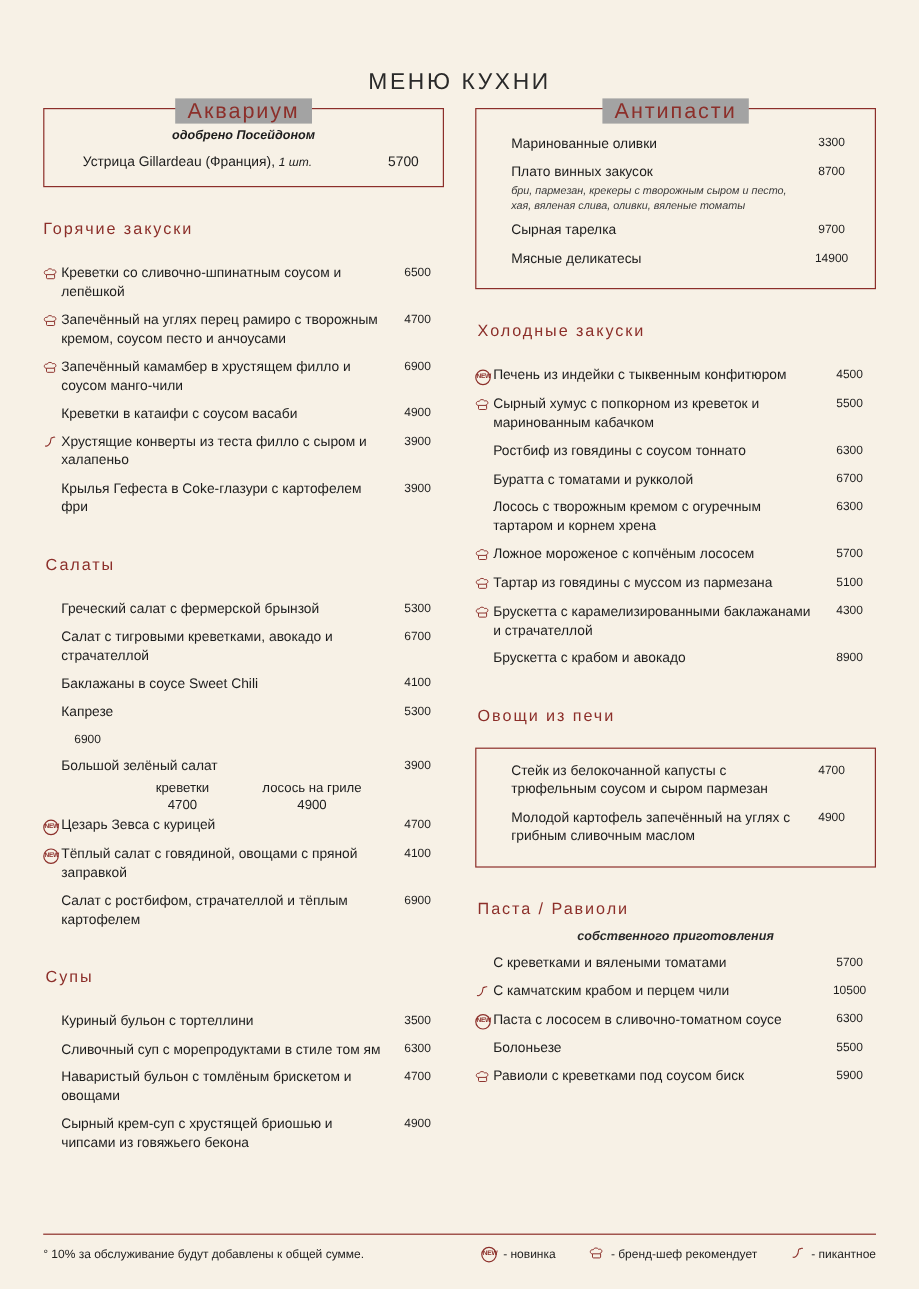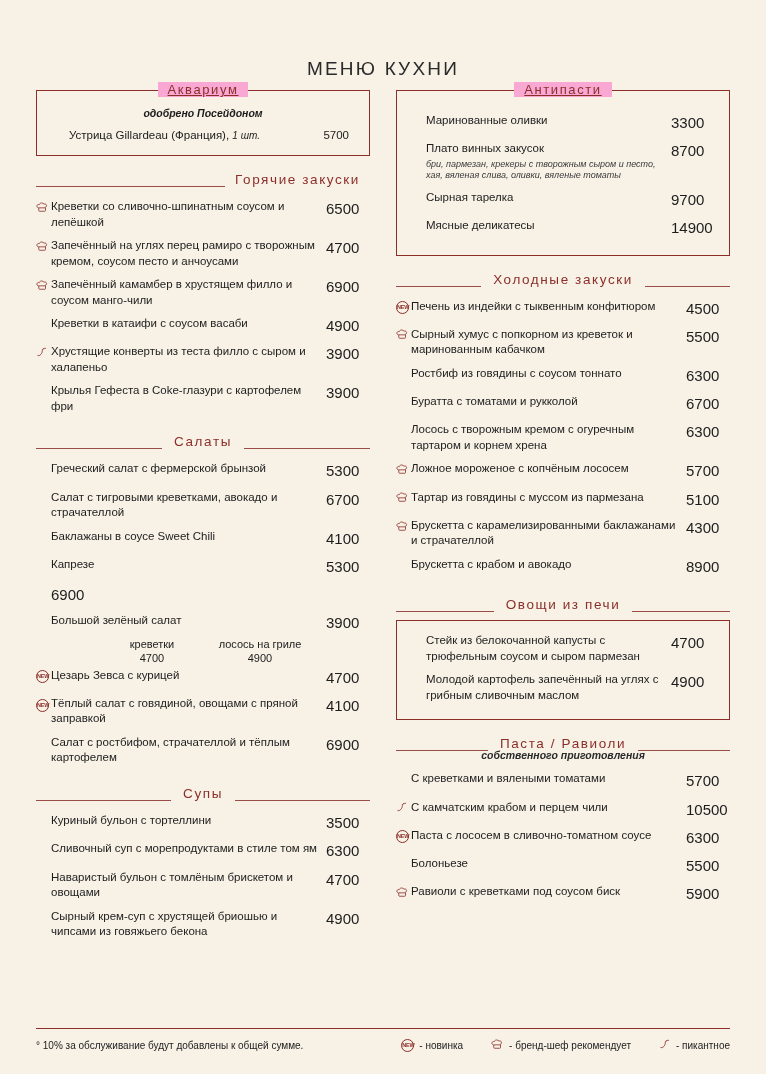--- a/index.html
+++ b/index.html
@@ -37,23 +37,24 @@
     display: flex;
     gap: 26px;
   }
   .col { width: 340px; }
   .col.left { width: 335px; }
   .col.right { width: 335px; }
 
   
   .sec-head {
     display: flex;
-    align-items: flex-end;
+    align-items: flex-start;
     gap: 10px;
     margin: 16px 0 8px 0;
+    flex-direction: column;
   }
   .sec-head .line {
     flex: 1 1 auto;
     height: 1px;
     background: #8c2f2a;
     opacity: .85;
   }
   .sec-head .txt {
     font-size: 13.5px;
     letter-spacing: 1.6px;
@@ -78,26 +79,25 @@
   }
   .boxed .box-title-wrap {
     position: absolute;
     top: -9px;
     left: 0;
     right: 0;
     display: flex;
     justify-content: center;
   }
   .boxed .box-title {
-    background: #f9a8d4;
+    background: #a3a3a3;
     padding: 0 10px;
-    font-size: 13px;
+    font-size: 18px;
     letter-spacing: 1.6px;
     color: #8c2f2a;
-    text-decoration: underline;
   }
   .boxed .box-sub {
     text-align: center;
     font-size: 10.5px;
     font-style: italic;
     font-weight: bold;
     margin: 6px 0 8px 0;
   }
 
   
@@ -124,23 +124,23 @@
   .item .name .desc {
     display: block;
     font-size: 9px;
     font-style: italic;
     color: #3a3a3a;
     line-height: 1.3;
     margin-top: 2px;
   }
   .item .price {
     flex: 0 0 auto;
-    text-align: left;
+    text-align: center;
     min-width: 44px;
-    font-size: 15px;
+    font-size: 10px;
     color: #1d1d1d;
   }
 
   
   .aq-row {
     display: flex;
     align-items: baseline;
     font-size: 11.5px;
     padding: 2px 6px 2px 18px;
   }

